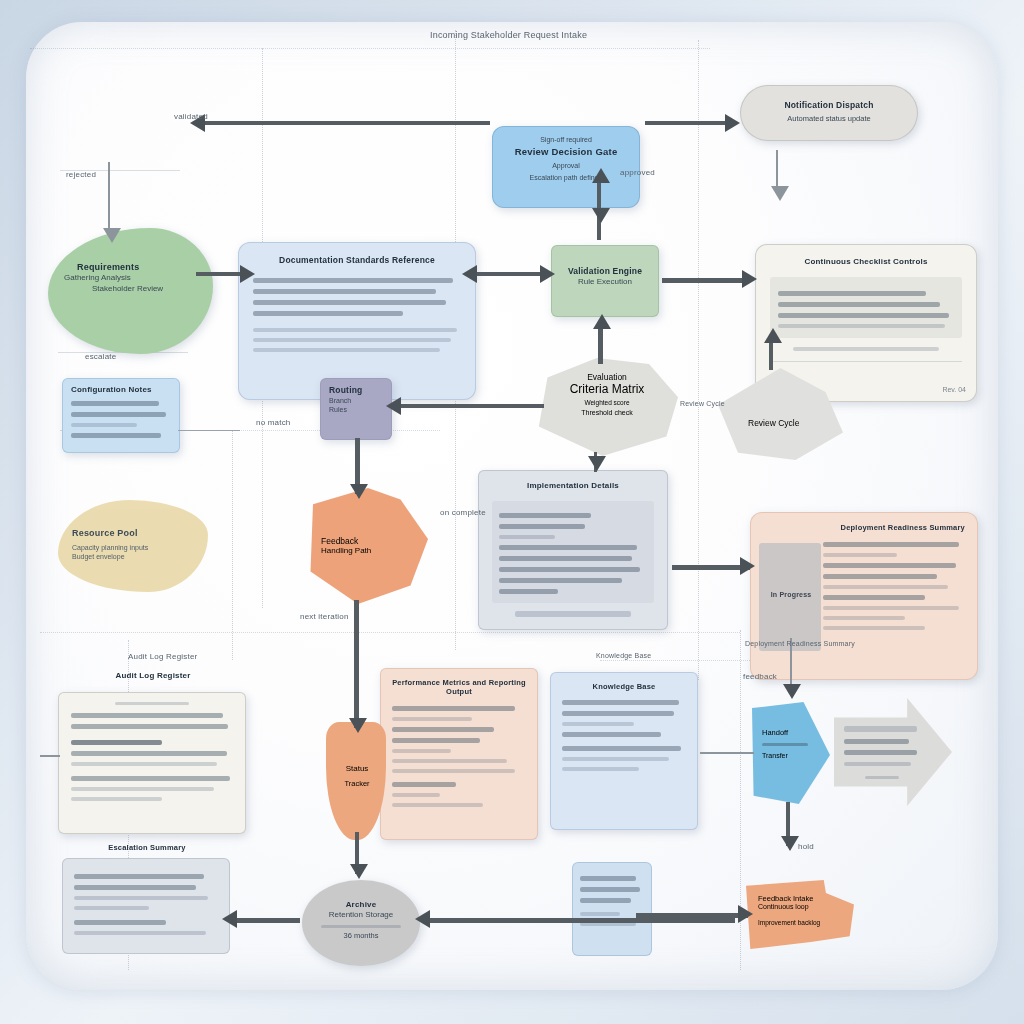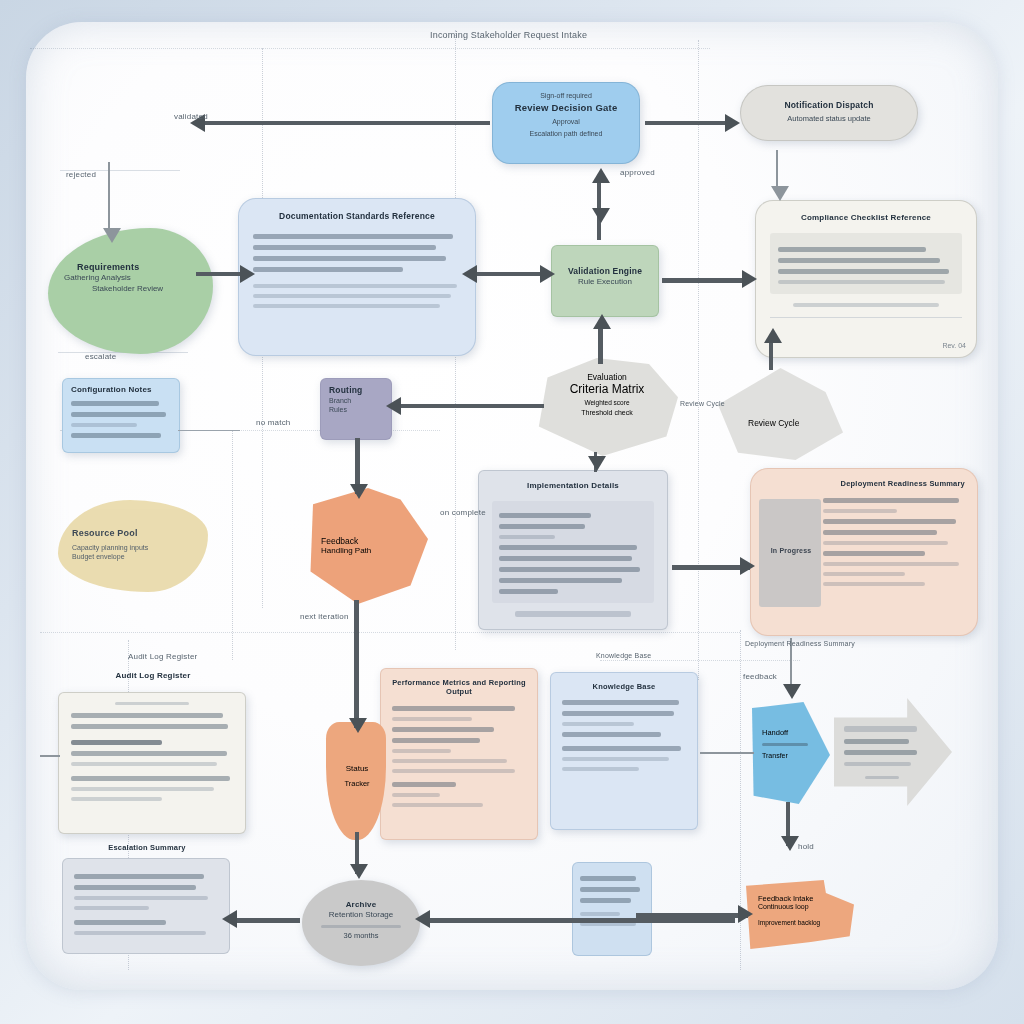--- a/index.html
+++ b/index.html
@@ -45,21 +45,21 @@
   .c-green-soft{background:#bed6bb;border:1px solid rgba(140,175,138,.5);}
   .c-gray      {background:#e2e1dd;border:1px solid rgba(175,176,172,.55);}
   .c-gray-d    {background:#c9c9c9;border:1px solid rgba(160,160,160,.6);}
   .c-gray-panel{background:#f4f3ee;border:1px solid rgba(190,190,182,.7);}
   .c-gray-blue {background:#dfe3ea;border:1px solid rgba(170,178,190,.6);}
   .c-tan       {background:#e8d8a6;border:1px solid rgba(200,182,130,.55);}
   .c-peach     {background:#f5dfd2;border:1px solid rgba(220,180,160,.6);}
   .c-purple    {background:#a8a7c4;border:1px solid rgba(150,148,180,.6);}
 
   .rounded-sm{border-radius:6px;}
-  .rounded-md{border-radius:18px;}
+  .rounded-md{border-radius:12px;margin-top:44px;}
   .pill{border-radius:999px;}
   .ellipse{border-radius:50%;}
 
   .shadow{box-shadow:2px 3px 8px rgba(90,110,135,.22);}
 
   
   .blob-green{
     border-radius:62% 38% 44% 56% / 52% 46% 54% 48%;
   }
   .blob-tan{
@@ -175,21 +175,21 @@
     <div class="title blurtext" style="font-size:8.5px;">Notification Dispatch</div>
     <div class="sub blurtext" style="font-size:7.5px;margin-top:3px;">Automated status update</div>
   </div>
 
   <div class="node c-green-soft rounded-sm shadow" style="left:551px;top:245px;width:108px;height:72px;padding:20px 8px;">
     <div class="title blurtext" style="font-size:8.5px;">Validation Engine</div>
     <div class="sub blurtext" style="font-size:8px;">Rule Execution</div>
   </div>
 
   <div class="node c-gray-panel rounded-md shadow" style="left:755px;top:200px;width:222px;height:158px;padding:12px 14px;">
-    <div class="title blurtext" style="font-size:8px;">Compliance Checklist Reference</div>
+    <div class="title blurtext" style="font-size:8px;">Continuous Checklist Controls</div>
     <div style="margin-top:10px;background:rgba(225,225,220,.75);padding:8px 8px 4px;border-radius:3px;">
       <div class="tl" style="width:84%"></div>
       <div class="tl" style="width:92%"></div>
       <div class="tl" style="width:97%"></div>
       <div class="tl light" style="width:95%"></div>
     </div>
     <div class="tl light" style="width:76%;margin:9px auto 0;"></div>
     <div class="sguide" style="left:14px;top:116px;width:192px;"></div>
     <div class="tiny-note" style="right:10px;bottom:8px;">Rev. 04</div>
   </div>

